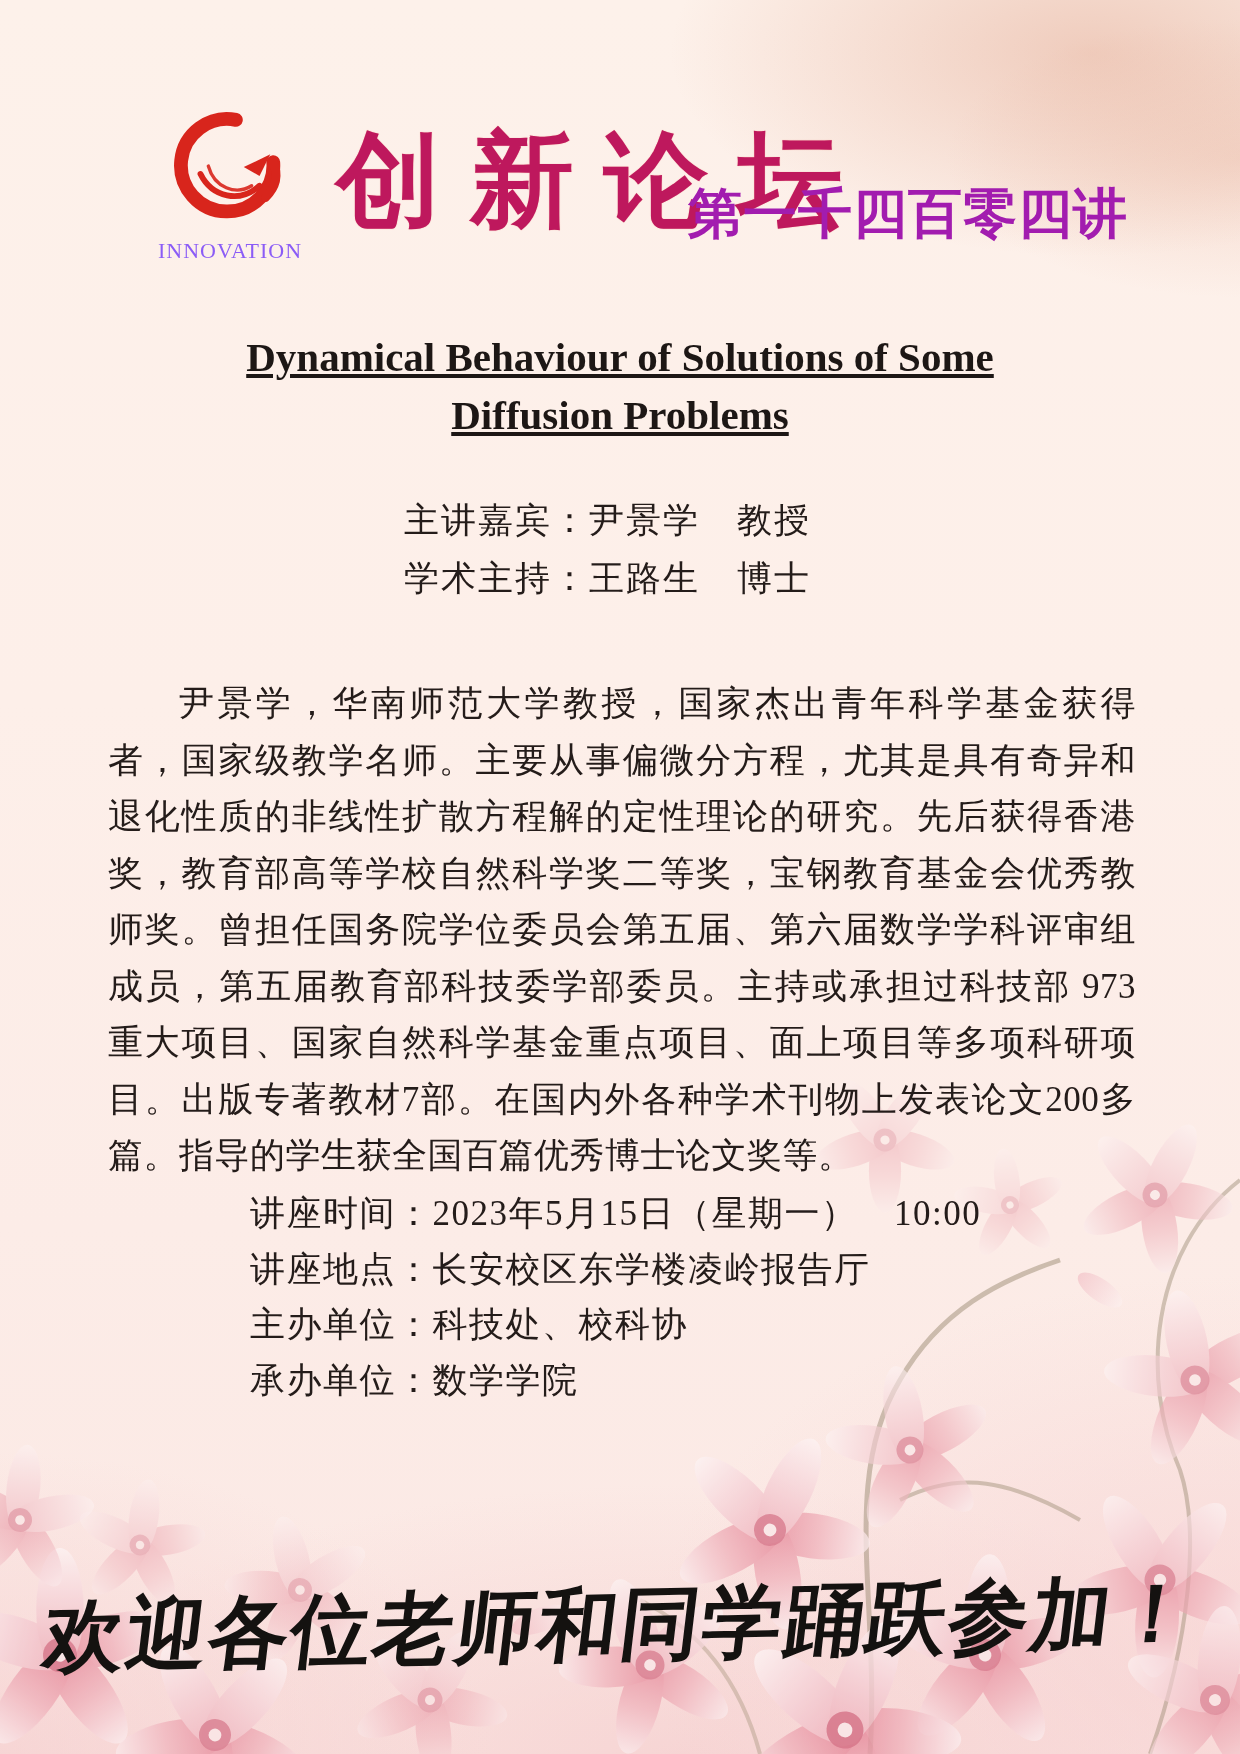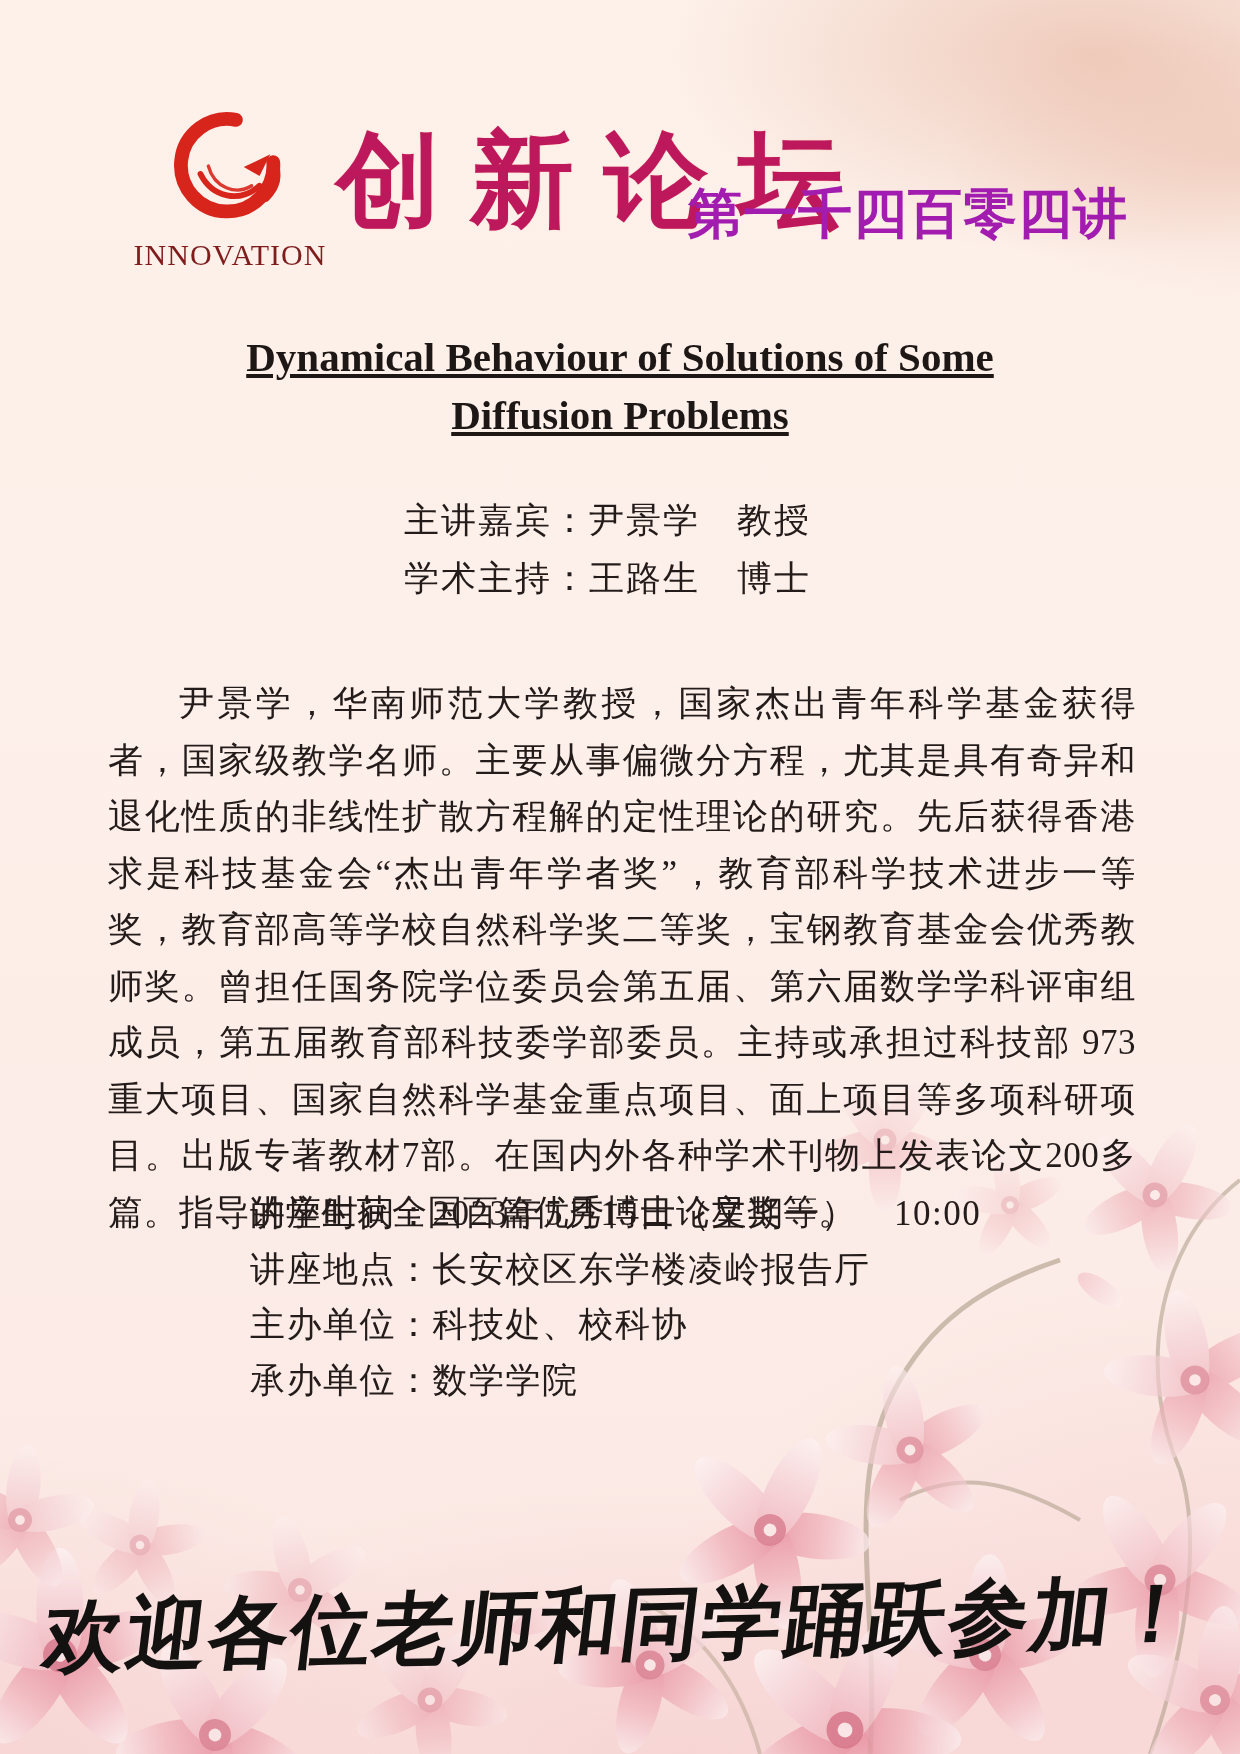--- a/index.html
+++ b/index.html
@@ -12,21 +12,21 @@
       radial-gradient(ellipse 420px 200px at 100% 9%, rgba(226,162,136,0.28), rgba(226,162,136,0) 70%),
       radial-gradient(ellipse 700px 430px at 0% 100%, rgba(243,198,200,0.55), rgba(243,198,200,0) 70%),
       radial-gradient(ellipse 820px 520px at 100% 94%, rgba(245,201,203,0.50), rgba(245,201,203,0) 72%),
       radial-gradient(ellipse 900px 360px at 55% 100%, rgba(241,190,193,0.45), rgba(241,190,193,0) 75%),
       linear-gradient(180deg,#fdf1ea 0%,#fdefe9 40%,#fcece7 70%,#fbe8e4 100%);
   }
   .layer{position:absolute;left:0;top:0;width:100%;height:100%;}
   
   .logo{position:absolute;left:120px;top:112px;width:220px;text-align:center;}
   .logo-icon{display:block;margin:0 auto;width:118px;height:120px;}
-  .logo-word{margin-top:6px;font-size:30px;letter-spacing:1px;color:#7f1d1d;font-family:"Liberation Serif",serif;}
+  .logo-word{margin-top:6px;font-size:22px;letter-spacing:1px;color:#8b5cf6;font-family:"Liberation Serif",serif;}
   .forum-title{
     position:absolute;left:336px;top:128px;
     font-family:"Liberation Sans",sans-serif;font-weight:bold;
     font-size:104px;line-height:1;letter-spacing:30px;color:#be185d;
     text-shadow:0 0 1px rgba(226,38,27,.4);
   }
   .lecture-no{
     position:absolute;left:688px;top:186px;
     font-family:"Liberation Sans",sans-serif;font-weight:bold;
     font-size:54px;line-height:1;letter-spacing:1px;color:#a21caf;
@@ -145,21 +145,20 @@
 
 <div class="speakers">
   <div>主讲嘉宾：尹景学　教授</div>
   <div>学术主持：王路生　博士</div>
 </div>
 
 <div class="bio">
   <div class="bio-line first">尹景学，华南师范大学教授，国家杰出青年科学基金获得</div>
   <div class="bio-line">者，国家级教学名师。主要从事偏微分方程，尤其是具有奇异和</div>
   <div class="bio-line">退化性质的非线性扩散方程解的定性理论的研究。先后获得香港</div>
-  <div class="bio-line">求是科技基金会“杰出青年学者奖”，教育部科学技术进步一等</div>
   <div class="bio-line">奖，教育部高等学校自然科学奖二等奖，宝钢教育基金会优秀教</div>
   <div class="bio-line">师奖。曾担任国务院学位委员会第五届、第六届数学学科评审组</div>
   <div class="bio-line">成员，第五届教育部科技委学部委员。主持或承担过科技部 973</div>
   <div class="bio-line">重大项目、国家自然科学基金重点项目、面上项目等多项科研项</div>
   <div class="bio-line">目。出版专著教材7部。在国内外各种学术刊物上发表论文200多</div>
   <div class="bio-line last">篇。指导的学生获全国百篇优秀博士论文奖等。</div>
 </div>
 
 <div class="details">
   <div>讲座时间：2023年5月15日（星期一）　10:00</div>

